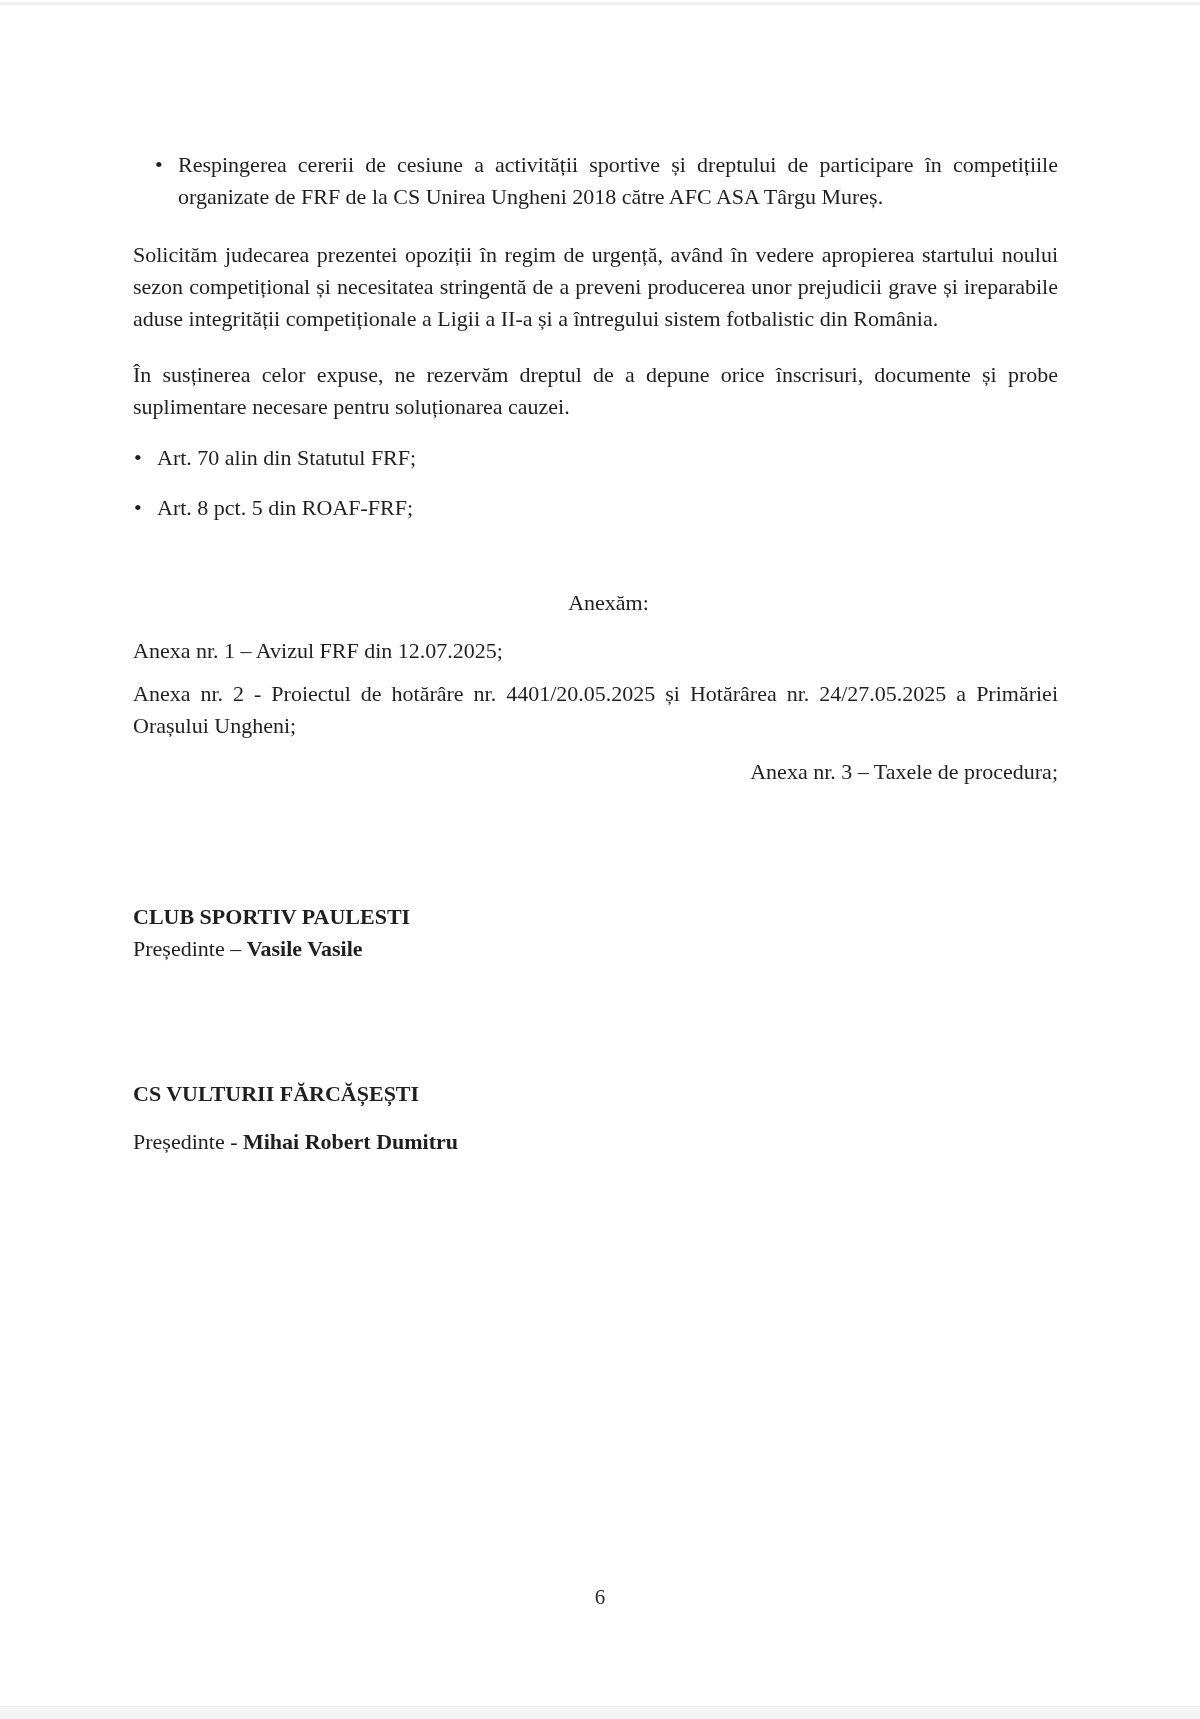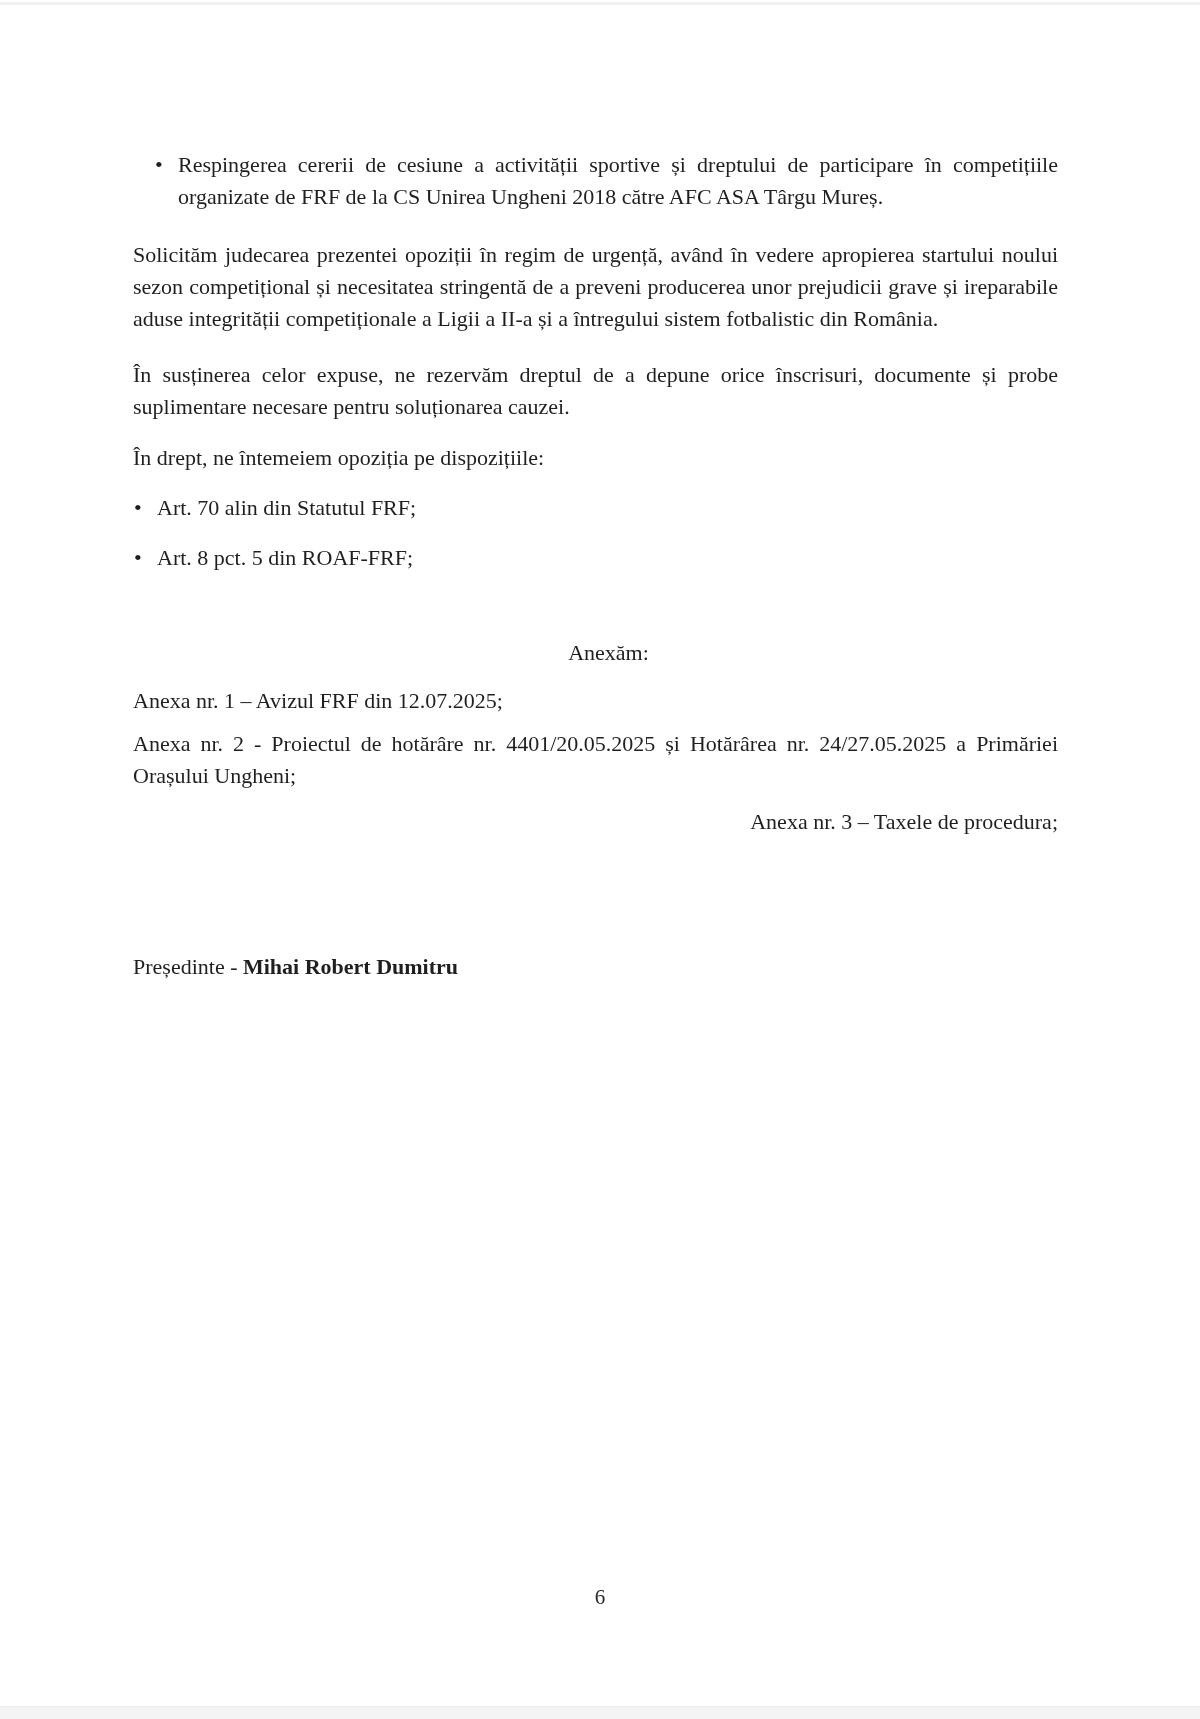--- a/index.html
+++ b/index.html
@@ -78,42 +78,48 @@
 
     <div class="li li-intro">
       <span class="bullet">•</span>
       <span>Respingerea cererii de cesiune a activității sportive și dreptului de participare în competițiile organizate de FRF de la CS Unirea Ungheni 2018 către AFC ASA Târgu Mureș.</span>
     </div>
 
     <p class="para p-urgency">Solicităm judecarea prezentei opoziții în regim de urgență, având în vedere apropierea startului noului sezon competițional și necesitatea stringentă de a preveni producerea unor prejudicii grave și ireparabile aduse integrității competiționale a Ligii a II-a și a întregului sistem fotbalistic din România.</p>
 
     <p class="para p-evidence">În susținerea celor expuse, ne rezervăm dreptul de a depune orice înscrisuri, documente și probe suplimentare necesare pentru soluționarea cauzei.</p>
 
-    <p class="para p-legal-intro">În drept, ne întemeiem opoziția pe dispozițiile:</p>
 
     <div class="li li-legal">
       <span class="bullet">•</span>
       <span>Art. 70 alin din Statutul FRF;</span>
     </div>
 
     <div class="li li-legal last">
       <span class="bullet">•</span>
       <span>Art. 8 pct. 5 din ROAF-FRF;</span>
     </div>
 
     <p class="para anexam">Anexăm:</p>
 
     <p class="para anexa-1">Anexa nr. 1 – Avizul FRF din 12.07.2025;</p>
 
     <p class="para anexa-2">Anexa nr. 2 - Proiectul de hotărâre nr. 4401/20.05.2025 și Hotărârea nr. 24/27.05.2025 a Primăriei Orașului Ungheni;</p>
 
     <p class="para anexa-3">Anexa nr. 3 – Taxele de procedura;</p>
 
+    <div class="sig sig-1">
+      <p class="club">CLUB SPORTIV PAULESTI</p>
+      <p class="role">
+        <span>Președinte – </span><b>Vasile Vasile</b>
+      </p>
+    </div>
 
     <div class="sig sig-2">
+      <p class="club">CS VULTURII FĂRCĂȘEȘTI</p>
       <p class="role">
         <span>Președinte - </span><b>Mihai Robert Dumitru</b>
       </p>
     </div>
 
   </div>
 
   <div class="page-number">6</div>
 
   <div class="bottom-strip"></div>

